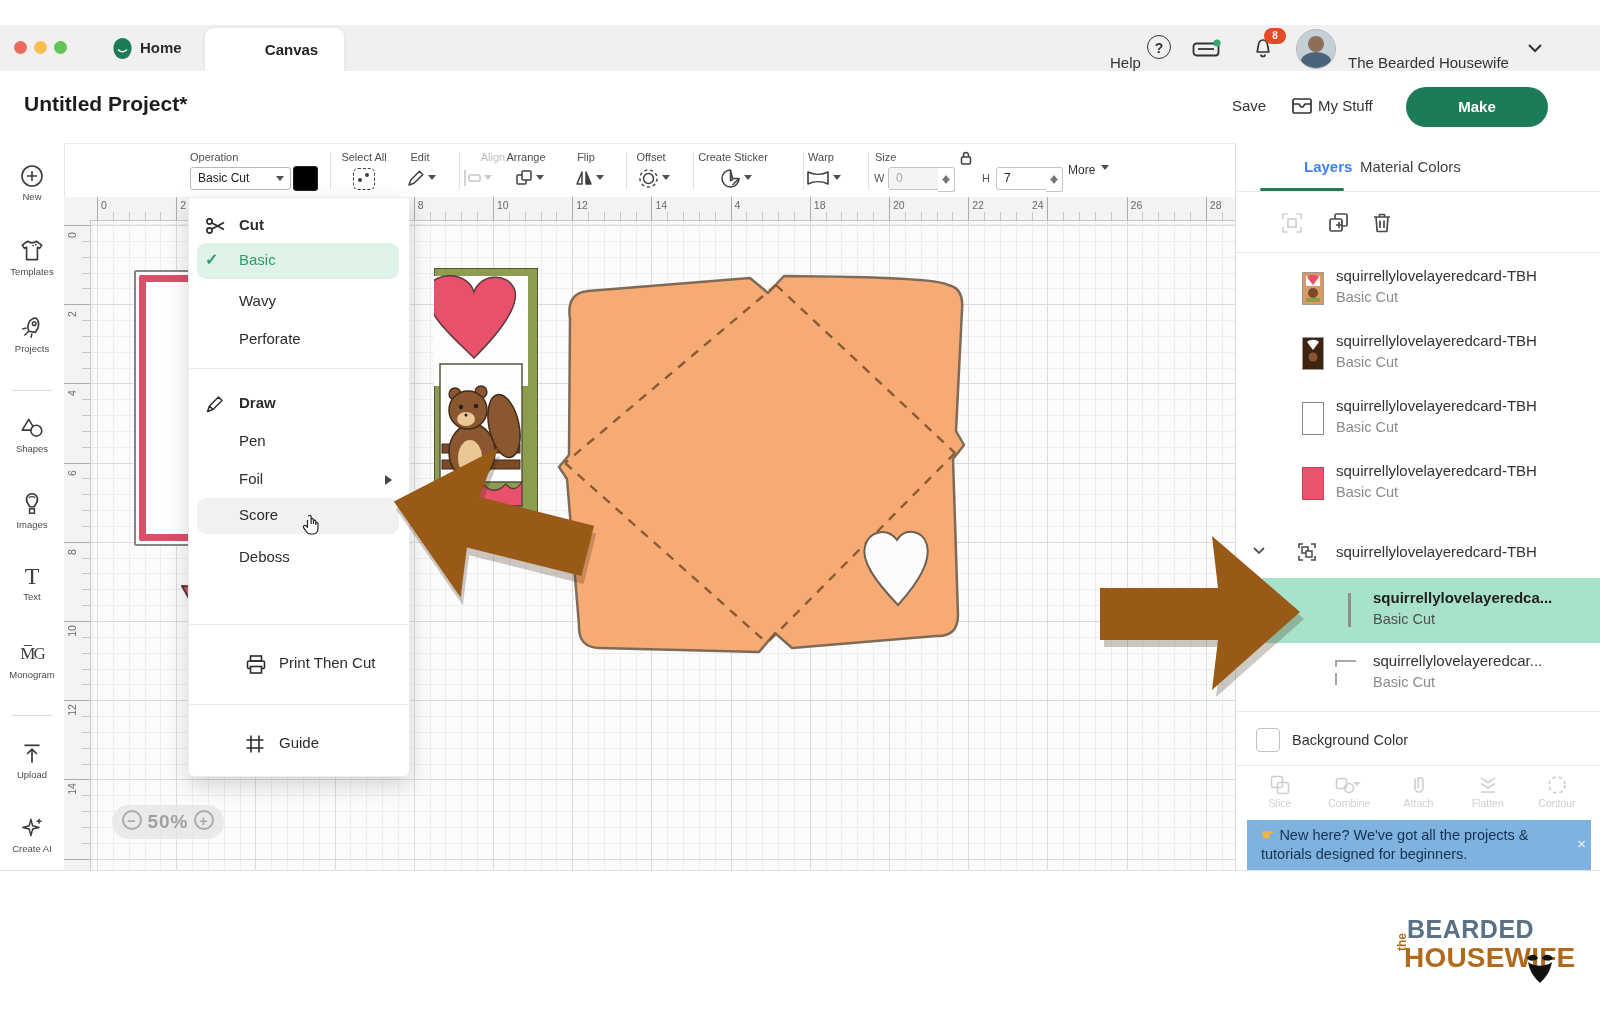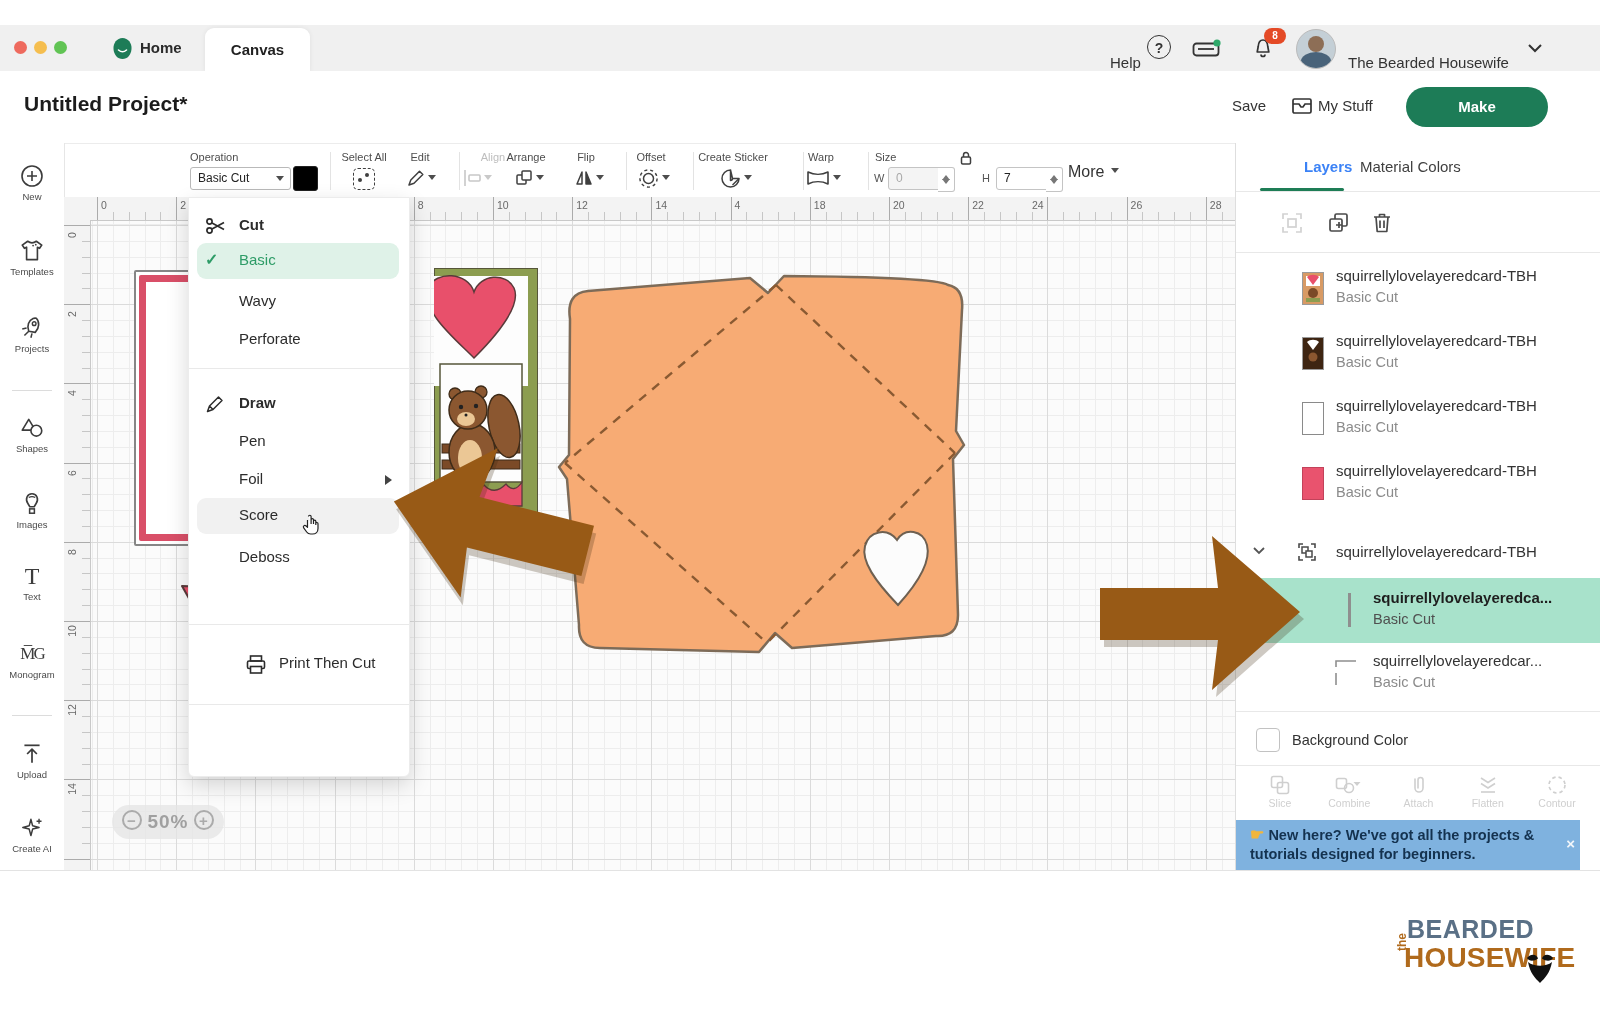--- a/index.html
+++ b/index.html
@@ -4,21 +4,21 @@
 <style>
   html,body{margin:0;padding:0;background:#fff;}
   body{font-family:"Liberation Sans",sans-serif;-webkit-font-smoothing:antialiased;}
   .stage{position:relative;width:1600px;height:1017px;background:#fff;overflow:hidden;}
   .abs{position:absolute;}
   svg{display:block;}
   
   .titlebar{left:0;top:25px;width:1600px;height:46px;background:#f0f0f0;border-bottom:1px solid #e0e0e0;}
   .dot{width:13px;height:13px;border-radius:50%;top:16px;}
   .canvas-tab{left:205px;top:3px;width:105px;height:44px;background:#fff;border-radius:9px 9px 0 0;
-    box-shadow:0 0 5px rgba(0,0,0,.07);text-align:center;line-height:44px;font-size:15px;font-weight:700;color:#222;}
+    box-shadow:0 0 5px rgba(0,0,0,.07);text-align:center;line-height:44px;font-size:15px;font-weight:700;color:#222;padding-left:34px;}
   .home-label{left:140px;top:0;line-height:46px;font-size:15px;font-weight:600;color:#2b2b2b;}
   .tb-right-text{font-size:15px;color:#333;margin-top:16px;}
   .badge{left:1264px;top:3px;min-width:16px;height:16px;border-radius:9px;background:#e44a26;color:#fff;
     font-size:10px;font-weight:700;text-align:center;line-height:16px;padding:0 3px;}
   .avatar{left:1296px;top:4px;width:38px;height:38px;border-radius:50%;background:#c4cfd6;overflow:hidden;border:1px solid #bbb;}
   .avatar::before{content:"";position:absolute;left:11px;top:6px;width:16px;height:16px;border-radius:50%;background:#8d6e56;}
   .avatar::after{content:"";position:absolute;left:4px;top:22px;width:30px;height:18px;border-radius:50%;background:#49637a;}
   
   .header{left:0;top:71px;width:1600px;height:72px;background:#fff;}
   .proj-title{left:24px;top:21px;font-size:21px;font-weight:700;color:#1c1c1c;}
@@ -94,21 +94,21 @@
   .ptab.active{color:#3b82f6;font-weight:700;margin-left:28px;}
   .ptab.idle{color:#3f3f3f;}
   .ptab-underline{left:24px;top:45px;width:84px;height:3px;background:#1E7D56;border-radius:2px;}
   .pdiv{left:0;width:365px;height:1px;background:#e8e8e8;}
   .lrow-title{font-size:15px;color:#333;}
   .lrow-sub{font-size:14.5px;color:#8b8b8b;}
   .sel-row{left:0;top:435px;width:365px;height:65px;background:#A8E2CB;}
   .thumb{border:1px solid #9a9a9a;background:#fff;}
   .act{width:60px;text-align:center;color:#c9c9c9;}
   .act .lbl{display:block;font-size:10.5px;margin-top:1px;color:#cfcfcf;}
-  .banner{left:0;top:677px;width:344px;height:50px;background:#7FB2DF;color:#14324F;font-size:14.5px;font-weight:700;}
+  .banner{left:11px;top:677px;width:344px;height:50px;background:#7FB2DF;color:#14324F;font-size:14.5px;font-weight:400;}
   .banner .close{position:absolute;right:5px;top:15px;color:#f2f6fa;font-size:15px;}
   .pointer-glyph{color:#F2B63C;font-size:16px;}
   
   .logo-the{left:1393px;top:935px;font-size:12px;font-weight:700;color:#B06A1C;transform:rotate(-90deg);}
   .logo-1{left:1407px;top:915px;font-size:25px;font-weight:700;color:#5A7086;letter-spacing:.5px;}
   .logo-2{left:1404px;top:942px;font-size:28px;font-weight:700;color:#B06A1C;letter-spacing:.2px;}
   .hand-cursor{position:absolute;z-index:5;}
 </style>
 </head>
 <body>
@@ -270,21 +270,21 @@
           <path d="M5.5 7 V5 a2.5 2.5 0 0 1 5 0 V7" fill="none" stroke="#3f3f3f" stroke-width="1.5"></path>
         </svg>
     </span>
     <span class="abs wh" style="left:982px">H</span>
     <div class="abs sizein" style="left:996px;width:43px">7</div>
     <div class="abs stepper" style="left:1046px">
         <i class="up"></i>
         <i class="dn"></i>
       </div>
 
-    <span class="abs" style="left:1068px;top:19px;font-size:16px;color:#333">
+    <span class="abs" style="left:1068px;top:19px;font-size:12px;color:#333">
       <span>More</span> <span class="caret" style="margin-left:2px"></span>
     </span>
   </div>
 
   <div class="abs sidebar">
     <div class="abs sb-item" style="top:20px">
       <svg width="26" height="26" viewBox="0 0 26 26" style="margin:0 auto">
           <circle cx="13" cy="13" r="10" fill="none" stroke="#3c3c3c" stroke-width="1.6"></circle>
           <path d="M13 8 V18 M8 13 H18" stroke="#3c3c3c" stroke-width="1.6"></path>
         </svg>
@@ -476,20 +476,28 @@
       <span class="ico" style="left:56px">
         <svg width="22" height="21" viewBox="0 0 22 21">
             <rect x="5.5" y="2" width="11" height="5" fill="none" stroke="#2c2c2c" stroke-width="1.6"></rect>
             <rect x="2.5" y="7" width="17" height="7.5" rx="1.5" fill="none" stroke="#2c2c2c" stroke-width="1.6"></rect>
             <rect x="5.5" y="12.5" width="11" height="6.5" fill="#fff" stroke="#2c2c2c" stroke-width="1.6"></rect>
           </svg>
       </span>
       <span class="txt" style="left:90px">Print Then Cut</span>
     </div>
     <div class="abs mdiv" style="top:506px"></div>
+    <div class="abs mi" style="top:528px">
+      <span class="ico" style="left:56px">
+        <svg width="20" height="20" viewBox="0 0 20 20">
+            <path d="M6 1.5 V18.5 M14 1.5 V18.5 M1.5 6 H18.5 M1.5 14 H18.5" stroke="#2c2c2c" stroke-width="1.6"></path>
+          </svg>
+      </span>
+      <span class="txt" style="left:90px">Guide</span>
+    </div>
 
     <span class="hand-cursor" style="left:112px;top:316px">
       <svg width="22" height="24" viewBox="0 0 22 24">
           <path d="M7.5 2.6 c0-1.8 2.6-1.8 2.6 0 V10 m0-4.2 c0-1.6 2.4-1.6 2.4 0 V10 m0-2.8 c0-1.5 2.3-1.5 2.3 0 V11 m0-1.6 c0-1.4 2.2-1.2 2.2 .4 v4.6 c0 3.4-2.3 5.6-5.4 5.6 h-2 c-1.6 0-3-.7-3.9-2 l-3-4.2 c-1.1-1.5 .8-3.1 2.1-2 l1.7 1.5 V6" fill="#fff" stroke="#222" stroke-width="1.2" stroke-linejoin="round"></path>
         </svg>
     </span>
   </div>
 
   <div class="abs panel">
     <span class="abs ptab active" style="left:40px">Layers</span>

